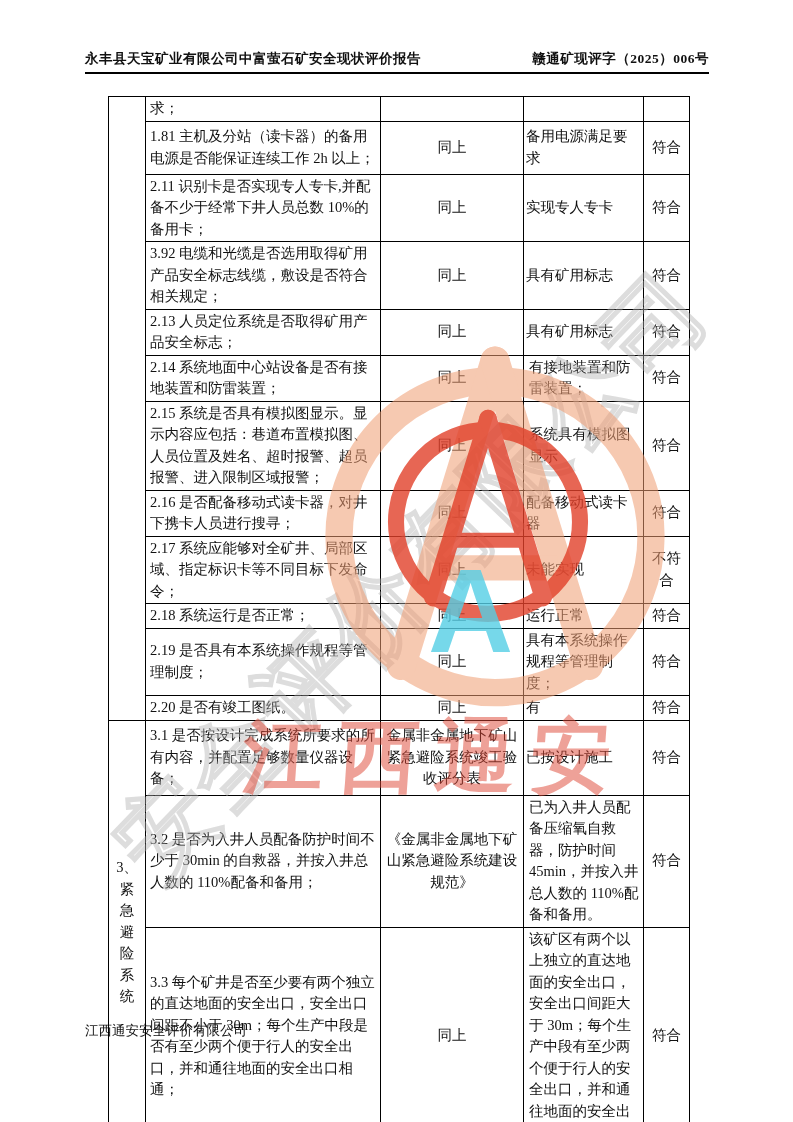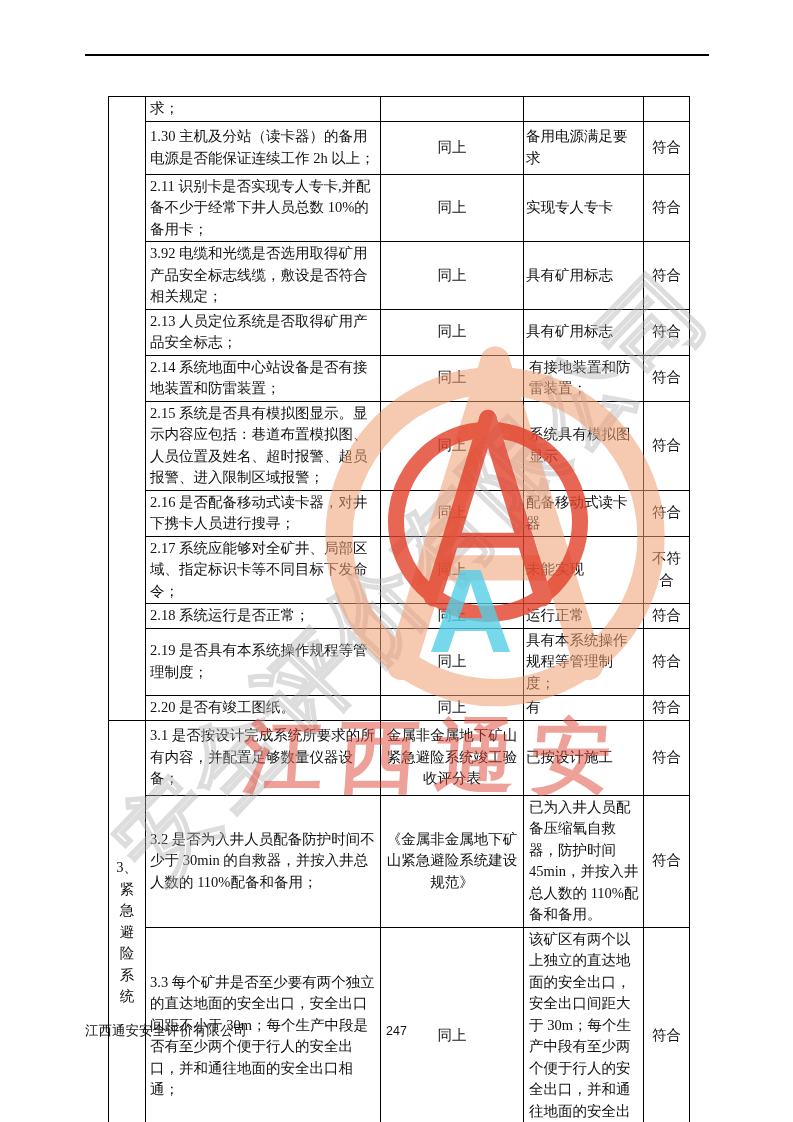--- a/index.html
+++ b/index.html
@@ -72,41 +72,45 @@
     font-size:80px; font-weight:700; letter-spacing:16px; white-space:nowrap;
     color:#df4634; opacity:.5; transform:skewX(-4deg);
   }
 </style>
 </head>
 <body>
 
 <div class="page">
 
   <div class="header">
+    <div class="header-row">
+      <span class="header-left">永丰县天宝矿业有限公司中富萤石矿安全现状评价报告</span>
+      <span class="header-right">赣通矿现评字（2025）006号</span>
+    </div>
     <div class="header-rule"></div>
   </div>
 
   <table class="review">
     <colgroup>
       <col style="width:37px">
         <col style="width:235px">
         <col style="width:143px">
         <col style="width:120px">
         <col style="width:46px">
     </colgroup>
     <tbody id="table-body">
         <tr style="height: 23px;">
           <td rowspan="12" class="label-cell"></td>
           <td class="cell-item">求；</td>
           <td class="cell-basis"></td>
           <td class="cell-result"></td>
           <td class="cell-conclusion"></td>
         </tr>
         <tr style="height: 53px;">
-          <td class="cell-item">1.30 主机及分站（读卡器）的备用电源是否能保证连续工作 2h 以上；</td>
+          <td class="cell-item">1.81 主机及分站（读卡器）的备用电源是否能保证连续工作 2h 以上；</td>
           <td class="cell-basis">同上</td>
           <td class="cell-result">备用电源满足要求</td>
           <td class="cell-conclusion">符合</td>
         </tr>
         <tr style="height: 65px;">
           <td class="cell-item">2.11 识别卡是否实现专人专卡,并配备不少于经常下井人员总数 10%的备用卡；</td>
           <td class="cell-basis">同上</td>
           <td class="cell-result">实现专人专卡</td>
           <td class="cell-conclusion">符合</td>
         </tr>
@@ -210,16 +214,15 @@
       <path d="M100 16 L148 172" fill="none" stroke="#e2402a" stroke-width="15" stroke-linecap="round"></path>
       <path d="M68 122 L132 122" fill="none" stroke="#e2402a" stroke-width="13"></path>
     </svg>
 
     <div class="wm-cyan-a">A</div>
     <div class="wm-red-text">江西通安</div>
   </div>
 
   <div class="footer">
     <span class="footer-left">江西通安安全评价有限公司</span>
-    <div class="page-number">247</div>
   </div>
 
 </div>
 
 </body></html>

